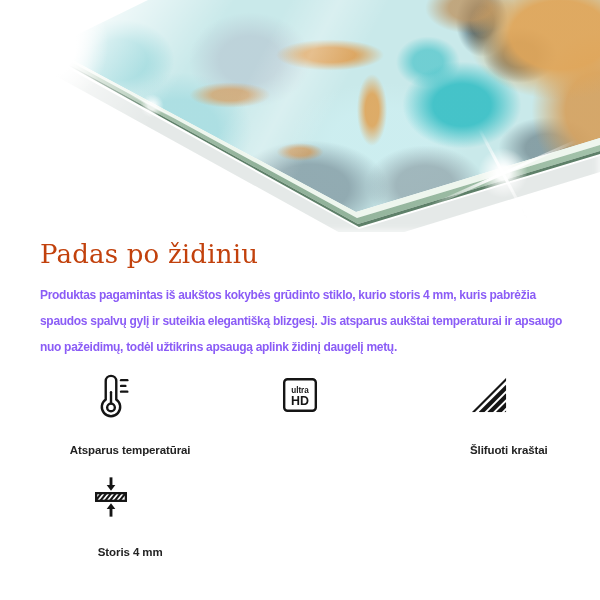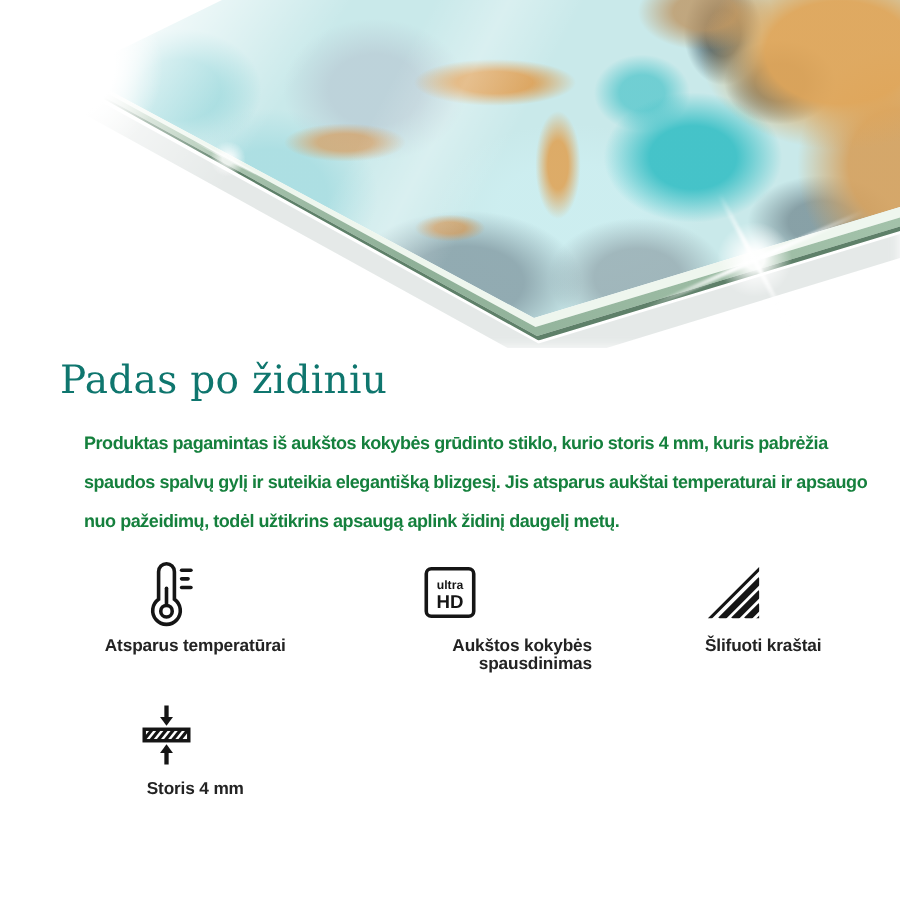--- a/index.html
+++ b/index.html
@@ -56,29 +56,29 @@
     transform:rotate(62deg);filter:blur(0.6px);
     background:linear-gradient(90deg,rgba(255,255,255,0) 0%,rgba(255,255,255,0.9) 42% 58%,rgba(255,255,255,0) 100%);}
   .glint{position:absolute;left:152px;top:106px;width:0;height:0;opacity:.85;}
   .glint .glow{position:absolute;left:-12px;top:-12px;width:24px;height:24px;border-radius:50%;
     background:radial-gradient(circle,rgba(255,255,255,0.9) 0 22%,rgba(255,255,255,0) 70%);}
   .glint .ray-a{position:absolute;left:-26px;top:-1px;width:52px;height:2px;transform:rotate(28deg);
     background:linear-gradient(90deg,rgba(255,255,255,0) 0%,rgba(255,255,255,0.9) 45% 55%,rgba(255,255,255,0) 100%);}
 
   
   .content{padding:0 40px;}
-  .title{font-family:"DejaVu Serif","Liberation Serif",serif;font-weight:400;color:#0f766e;
+  .title{font-family:"DejaVu Serif","Liberation Serif",serif;font-weight:400;color:#c2410c;
     font-size:26px;line-height:37px;margin:4px 0 0 0;letter-spacing:0.2px;}
-  .desc{font-size:12px;font-weight:600;color:#15803d;line-height:26px;letter-spacing:-0.3px;
-    width:530px;margin:9px 0 0 16px;}
+  .desc{font-size:12px;font-weight:600;color:#8b5cf6;line-height:26px;letter-spacing:-0.3px;
+    width:530px;margin:9px 0 0 0;}
 
   
   .features{display:grid;grid-template-columns:repeat(3,1fr);row-gap:18px;
     margin:12px 16px 0 16px;}
-  .feature{display:flex;flex-direction:column;align-items:center;text-align:right;}
+  .feature{display:flex;flex-direction:column;align-items:center;text-align:center;gap:19px;}
   .ficon{width:46px;height:46px;display:block;}
   .ficon svg{width:46px;height:46px;display:block;}
   .flabel{margin-top:7px;font-size:11.5px;font-weight:600;color:#232323;letter-spacing:-0.1px;margin-left:39px;}
   .uhd-small{font-size:8.5px;font-weight:700;fill:#151515;}
   .uhd-big{font-size:13px;font-weight:800;fill:#151515;}
 </style>
 </head>
 <body>
 
 <div class="page">
@@ -125,21 +125,20 @@
     </div>
 
     <div class="feature">
       <span class="ficon">
         <svg viewBox="0 0 48 48">
           <rect x="7.5" y="7.5" width="33" height="33" rx="3.5" fill="none" stroke="#151515" stroke-width="2.5"></rect>
           <text x="24" y="21.5" text-anchor="middle" class="uhd-small">ultra</text>
           <text x="24" y="34.5" text-anchor="middle" class="uhd-big">HD</text>
         </svg>
       </span>
-      <span class="flabel">Aukštos kokybės spausdinimas</span>
     </div>
 
 
 
     <div class="feature">
       <span class="ficon">
         <svg viewBox="0 0 48 48">
           <defs>
             <clipPath id="triClip">
                 <polygon points="6,42 42,42 42,6"></polygon>

